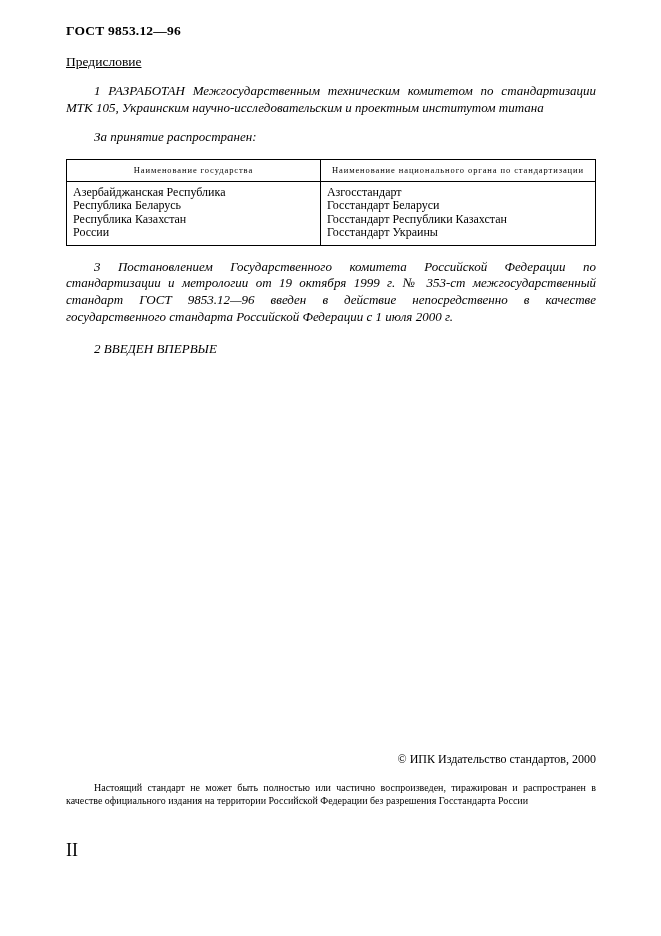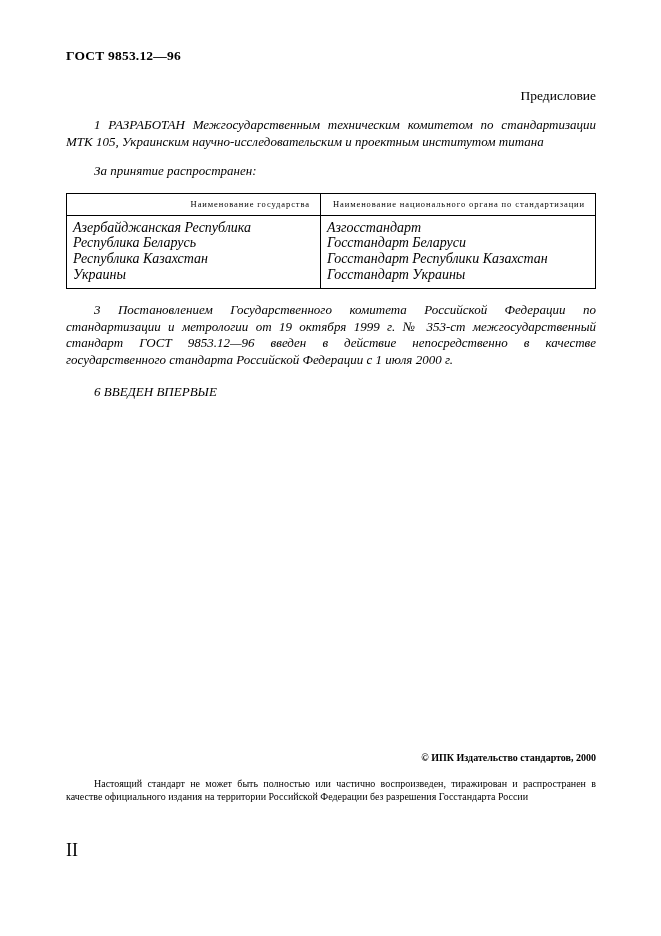--- a/index.html
+++ b/index.html
@@ -6,80 +6,79 @@
   html, body { background: #ffffff; }
   body {
     width: 661px; height: 936px;
     font-family: "Liberation Serif", "DejaVu Serif", serif;
     color: #000;
   }
   .page {
     position: relative;
     width: 661px; height: 900px;
     background: #fff;
-    padding: 48px 65px 0 66px;
+    padding: 23px 65px 0 66px;
     font-size: 13px;
   }
   .doc-number {
     font-weight: bold;
     font-size: 13.5px;
     letter-spacing: 0.2px;
   }
   .title {
-    text-align: right;
-    margin-top: 24px;
+    text-align: left;
+    margin-top: 15px;
     font-size: 13.5px;
+    text-decoration: underline;
   }
   .para {
     text-align: justify;
     line-height: 1.28;
     margin-top: 13px;
   }
   .indent { text-indent: 28px; font-style: italic; }
   .vote-table {
     width: 100%;
     border-collapse: collapse;
     margin-top: 13px;
     border: 1px solid #000;
   }
   .vote-table th {
     border-bottom: 1px solid #000;
     font-weight: normal;
     font-size: 8.5px;
     letter-spacing: 0.9px;
-    text-align: right;
+    text-align: center;
     vertical-align: middle;
     padding: 4px 10px;
     line-height: 1.5;
   }
   .vote-table th:first-child,
   .vote-table td:first-child {
     border-right: 1px solid #000;
     width: 48%;
   }
   .vote-table td {
-    font-size: 14px;
+    font-size: 12px;
     line-height: 1.13;
     padding: 0 6px;
     vertical-align: top;
     text-align: left;
-    font-style: italic;
   }
   .vote-table tbody tr:first-child td { padding-top: 4px; }
   .vote-table tbody tr:last-child td { padding-bottom: 5px; }
   .vveden { margin-top: 16px; }
   .footer-block {
     position: absolute;
     left: 66px; right: 65px;
     top: 752px;
   }
   .copyright {
     text-align: right;
-    font-size: 10px;
-    font-weight: bold;
+    font-size: 12px;
   }
   .repro-note {
     margin-top: 14px;
     text-align: justify;
     text-indent: 28px;
     line-height: 1.3;
     font-size: 10px;
   }
   .page-number {
     position: absolute;
@@ -117,29 +116,29 @@
       </tr>
       <tr>
         <td>Республика Беларусь</td>
         <td>Госстандарт Беларуси</td>
       </tr>
       <tr>
         <td>Республика Казахстан</td>
         <td>Госстандарт Республики Казахстан</td>
       </tr>
       <tr>
-        <td>Украины</td>
+        <td>России</td>
         <td>Госстандарт Украины</td>
       </tr>
     </tbody>
   </table>
 
   <p class="para indent">3  Постановлением Государственного комитета Российской Федерации по стандартизации и метрологии от 19 октября 1999 г. № 353-ст межгосударственный стандарт ГОСТ 9853.12—96 введен в действие непосредственно в качестве государственного стандарта Российской Федерации с 1 июля 2000 г.</p>
 
-  <p class="para indent vveden">6  ВВЕДЕН ВПЕРВЫЕ</p>
+  <p class="para indent vveden">2  ВВЕДЕН ВПЕРВЫЕ</p>
 
   <div class="footer-block">
     <div class="copyright">© ИПК Издательство стандартов, 2000</div>
     <p class="repro-note">Настоящий стандарт не может быть полностью или частично воспроизведен, тиражирован и распространен в качестве официального издания на территории Российской Федерации без разрешения Госстандарта России</p>
   </div>
 
   <div class="page-number">II</div>
 
 </div>
 

